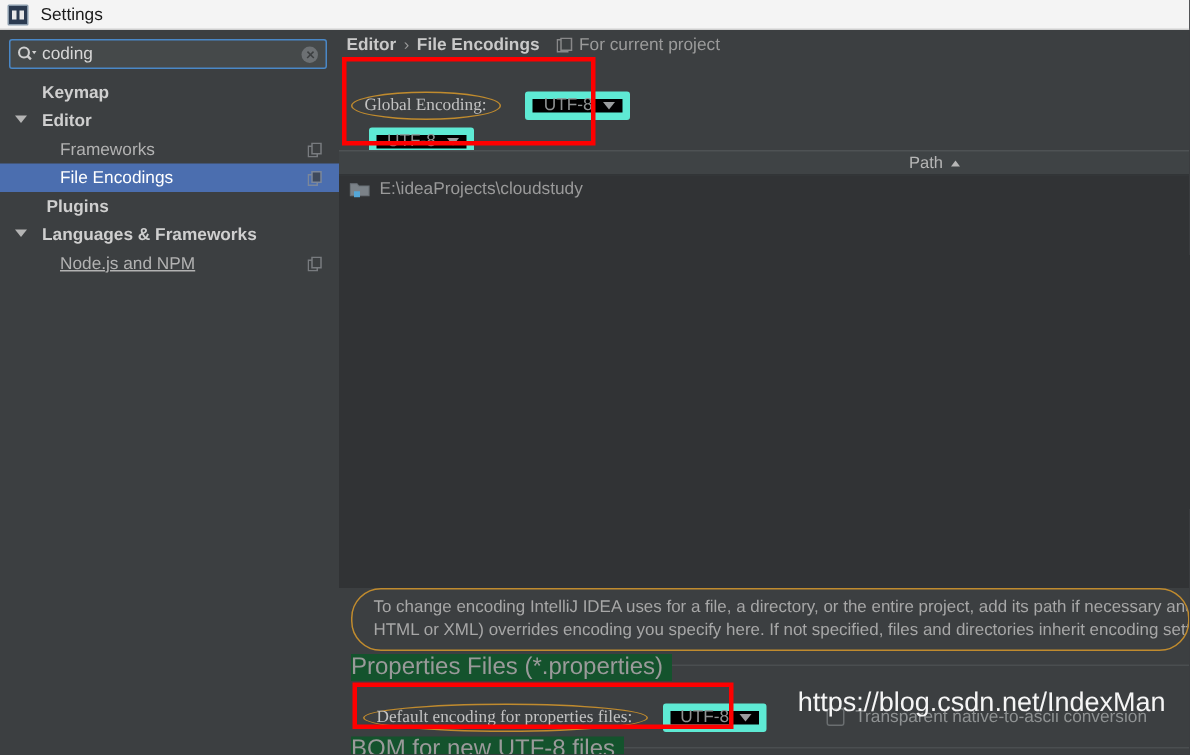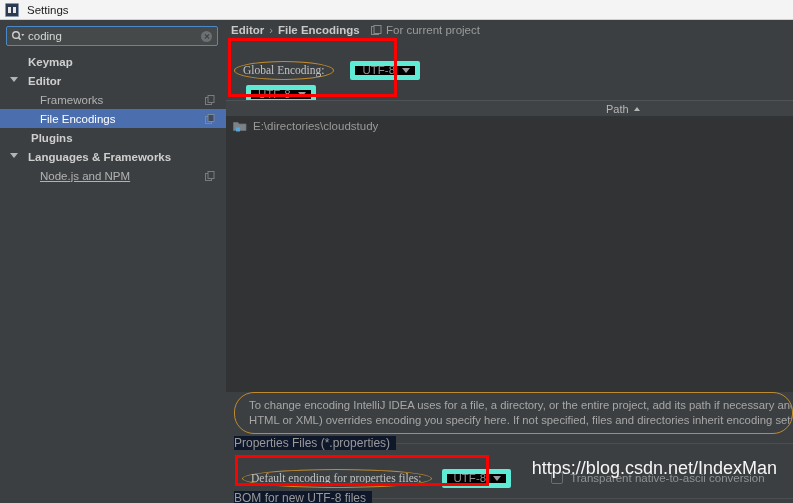--- a/index.html
+++ b/index.html
@@ -301,23 +301,23 @@
   }
   .info-line {
     font-size: 11.3px;
     color: #a7a7a7;
     white-space: nowrap;
     line-height: 15px;
   }
 
   .sect-label {
     position: absolute;
-    font-size: 12px;
+    font-size: 16px;
     color: #9a9a9a;
-    background: #0f172a;
+    background: #14532d;
     padding-right: 6px;
     white-space: nowrap;
   }
   .sect-rule {
     position: absolute;
     height: 1px;
     background: #4a4e50;
   }
 
   .checkbox {
@@ -463,21 +463,21 @@
     </div>
 
     <div class="table-body">
       <div class="path-row">
         <span class="folder-icon">
           <svg width="14" height="12" viewBox="0 0 14 12">
             <path d="M0.5 2.5 L5 2.5 L6.2 4 L13 4 L13 10.5 L0.5 10.5 Z" fill="#7b8288" stroke="#6b7278" stroke-width="0.8"></path>
             <rect x="3" y="7.5" width="4" height="4" fill="#54a7d8"></rect>
           </svg>
         </span>
-        <span class="path-text">E:\directories\cloudstudy</span>
+        <span class="path-text">E:\ideaProjects\cloudstudy</span>
       </div>
     </div>
 
     <div class="info-box">
       <div class="info-line">To change encoding IntelliJ IDEA uses for a file, a directory, or the entire project, add its path if necessary and then select</div>
       <div class="info-line">HTML or XML) overrides encoding you specify here. If not specified, files and directories inherit encoding settings from the</div>
     </div>
 
     <div class="sect-rule" style="left:8px; top:423px; width:559px;"></div>
     <div class="sect-label" style="left:8px; top:416px;">Properties Files (*.properties)</div>

